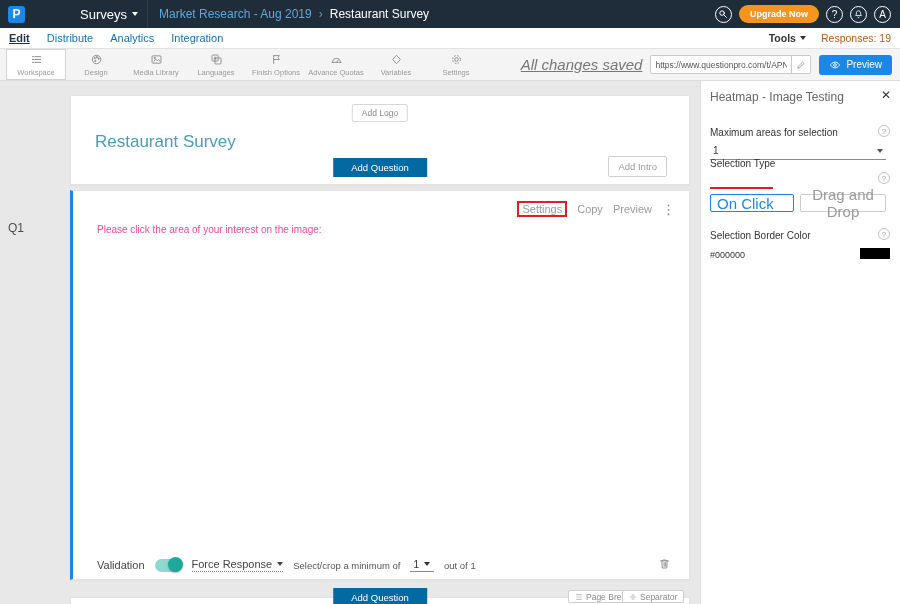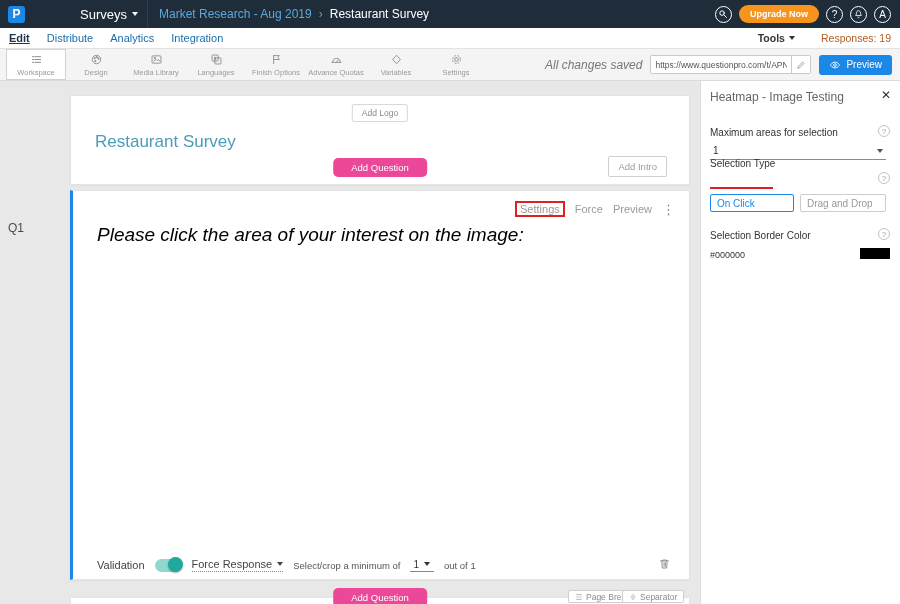--- a/index.html
+++ b/index.html
@@ -25,64 +25,64 @@
                 display:flex; align-items:center; justify-content:center; font-size:10px; color:#fff;
                 background:transparent; flex:0 0 auto; }
   .upgrade { background:#f7941e; color:#fff; font-size:9px; font-weight:bold;
              padding:4px 11px; border-radius:10px; border:none; }
 
   
   .navbar { position:absolute; top:28px; left:0; right:0; height:21px; background:#fff;
             border-bottom:1px solid #e2e2e2; display:flex; align-items:center; font-size:11px; padding:0 9px; }
   .nav-tab { margin-right:17px; color:#1b6fa8; cursor:pointer; }
   .nav-tab.active { color:#1f3347; text-decoration:underline; font-weight:bold; }
-  .nav-right { margin-left:auto; display:flex; align-items:center; gap:26px;text-align:right; }
+  .nav-right { margin-left:auto; display:flex; align-items:center; gap:15px;text-align:right; }
   .tools { color:#333; display:flex; gap:4px; align-items:center; font-weight:bold; font-size:10.5px; }
   .responses { color:#b35b1e; font-size:10.5px; }
 
   
   .toolbar { position:absolute; top:49px; left:0; right:0; height:32px; background:#f4f4f4;
              border-bottom:1px solid #dcdcdc; display:flex; align-items:stretch; padding-left:6px; }
   .tool-item { width:60px; display:flex; flex-direction:column; align-items:center;
                justify-content:center; gap:2px; color:#8a8a8a; }
   .tool-item svg { width:13px; height:13px; display:block; }
   .tool-label { font-size:7.5px; color:#9a9a9a; white-space:nowrap; }
   .tool-item.active { background:#fff; border:1px solid #d2d2d2; }
   .toolbar-right { margin-left:auto; display:flex; align-items:center; gap:8px; padding-right:8px; }
-  .saved { font-style:italic; font-size:12px; color:#777; }
+  .saved { font-style:italic; font-size:15px; color:#777;text-decoration:underline; }
   .url-group { display:flex; align-items:center; height:19px; border:1px solid #c9c9c9;
                background:#fff; border-radius:2px; overflow:hidden; }
   .url-input { border:none; outline:none; width:140px; font-size:8.5px; color:#555;
                padding:0 4px; height:100%; font-family:"Liberation Sans", sans-serif; }
   .url-edit { width:19px; height:19px; border-left:1px solid #c9c9c9; display:flex;
               align-items:center; justify-content:center; background:#fff; }
   .preview-btn { background:#1b87e6; color:#fff; border:none; border-radius:3px; height:20px;
                  padding:0 10px; font-size:10px; display:flex; align-items:center; gap:5px; }
 
   
   .content { position:absolute; top:81px; left:0; width:700px; height:523px; background:#e8e8e8; }
   .card { position:absolute; background:#fff; border:1px solid #e3e3e3; box-shadow:0 1px 2px rgba(0,0,0,.04); }
   .card1 { left:70px; top:14px; width:620px; height:90px; }
   .add-logo { position:absolute; top:8px; left:50%; transform:translateX(-50%);
               background:#fff; border:1px solid #d8d8d8; color:#8a8a8a; font-size:8.5px;
               padding:3px 9px; border-radius:2px; }
   .survey-title { position:absolute; left:24px; top:36px; font-size:17px; color:#4a9cb8; }
-  .btn-primary { background:#ec4899; color:#fff; font-size:9.5px; border:none;
-                 border-radius:5px; padding:4px 18px; }
+  .btn-primary { background:#0369a1; color:#fff; font-size:9.5px; border:none;
+                 border-radius:0; padding:4px 18px; }
   .card1 .btn-primary { position:absolute; bottom:7px; left:50%; transform:translateX(-50%); }
   .add-intro { position:absolute; bottom:7px; right:22px; background:#fff; border:1px solid #cfcfcf;
                color:#9a9a9a; font-size:9.5px; padding:4px 9px; border-radius:2px; }
 
   .qcard { left:70px; top:109px; width:620px; height:390px; border-left:3px solid #1b87e6; }
   .q1-label { position:absolute; left:8px; top:140px; font-size:12px; color:#4a4a4a; }
   .q-actions { position:absolute; top:10px; right:14px; display:flex; align-items:center;
                gap:10px; font-size:11px; color:#9a9a9a; }
   .settings-annot { border:2px solid #e02020; padding:0 3px; }
   .kebab { font-size:13px; color:#777; }
-  .q-text { position:absolute; top:33px; left:24px; font-size:19px; color:#000000;font-style:italic; }
+  .q-text { position:absolute; top:33px; left:24px; font-size:10px; color:#ec4899; }
   .q-image { position:absolute; top:64px; left:151px; width:318px; height:288px;
              background:radial-gradient(circle at 50% 48%, #a8a8a8 0%, #b6b6b6 55%, #bababa 100%); overflow:hidden; }
   .photo { position:absolute; width:118px; height:92px; background:#4a4a4a; border:7px solid #fafafa;
            box-shadow:0 0 30px rgba(0,0,0,.55); left:50%; top:50%; }
   .photo1 { transform:translate(-54%,-54%) rotate(-14deg); }
   .photo2 { transform:translate(-48%,-46%) rotate(8deg); background:#2e2e2e; }
   .qmark { position:absolute; left:50%; top:50%; transform:translate(-50%,-52%);
            font-size:86px; font-weight:bold; color:#6f6f6f; text-shadow:0 0 14px rgba(255,255,255,.35); }
   .edit-image-btn { position:absolute; left:50%; top:50%; transform:translate(-50%,-50%);
                     background:#3a3a3a; color:#fff; font-size:9.5px; padding:5px 10px;
@@ -116,21 +116,21 @@
                  background:none; border:none; }
   .p-label { font-size:10px; color:#333; position:absolute; left:9px; }
   .help-circle { position:absolute; right:10px; width:12px; height:12px; border:1px solid #c3c3c3;
                  border-radius:50%; font-size:8px; color:#9a9a9a; display:flex;
                  align-items:center; justify-content:center; background:#fff; }
   .p-select { position:absolute; left:9px; top:61px; width:176px; height:18px;
               border-bottom:1px solid #8a8a8a; font-size:10px; color:#333; display:flex;
               align-items:center; justify-content:space-between; padding:0 3px; }
   .p-select .caret-down { color:#555; }
   .red-underline { position:absolute; left:9px; top:106px; width:63px; height:2px; background:#e02020; }
-  .sel-btn { position:absolute; top:113px; height:18px; font-size:10px; border-radius:2px;
+  .sel-btn { position:absolute; top:113px; height:18px; font-size:15px; border-radius:2px;
              background:#fff; display:flex; align-items:center; padding:0 6px; }
   .on-click { left:9px; width:84px; border:1px solid #1b87e6; color:#1b87e6; }
   .drag-drop { left:99px; width:86px; border:1px solid #ccc; color:#999; }
   .color-value { position:absolute; left:9px; top:169px; font-size:9px; color:#333; }
   .color-swatch { position:absolute; right:10px; top:167px; width:30px; height:11px; background:#000; }
 </style>
 </head>
 <body>
 
 <div class="app">
@@ -277,21 +277,21 @@
       <button class="add-intro">Add Intro</button>
     </div>
 
     <div class="q1-label">Q1</div>
 
     <div class="card qcard">
       <div class="q-actions">
         <span class="settings-annot">
           <span>Settings</span>
         </span>
-        <span>Force</span>
+        <span>Copy</span>
         <span>Preview</span>
         <span class="kebab">⋮</span>
       </div>
 
       <div class="q-text">Please click the area of your interest on the image:</div>
 
 
       <div class="q-bottom">
         <span>Validation</span>
         <span class="toggle">

